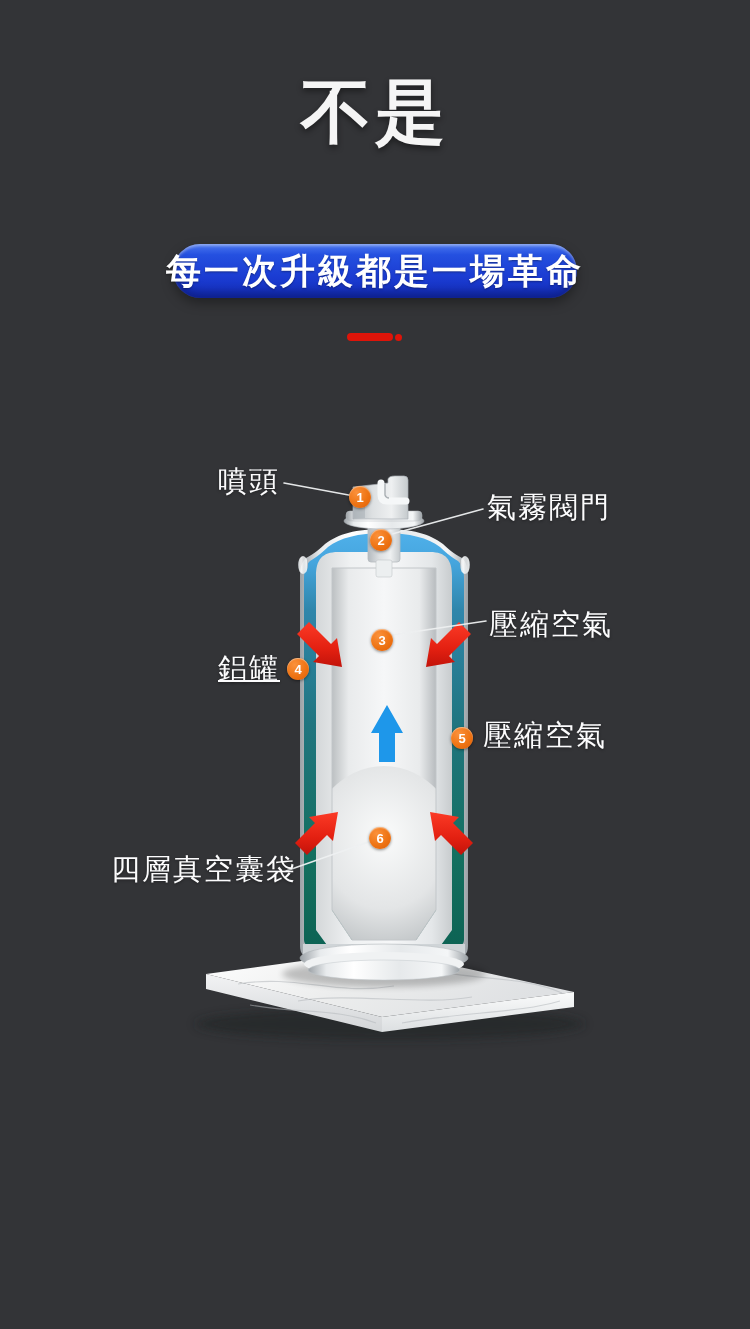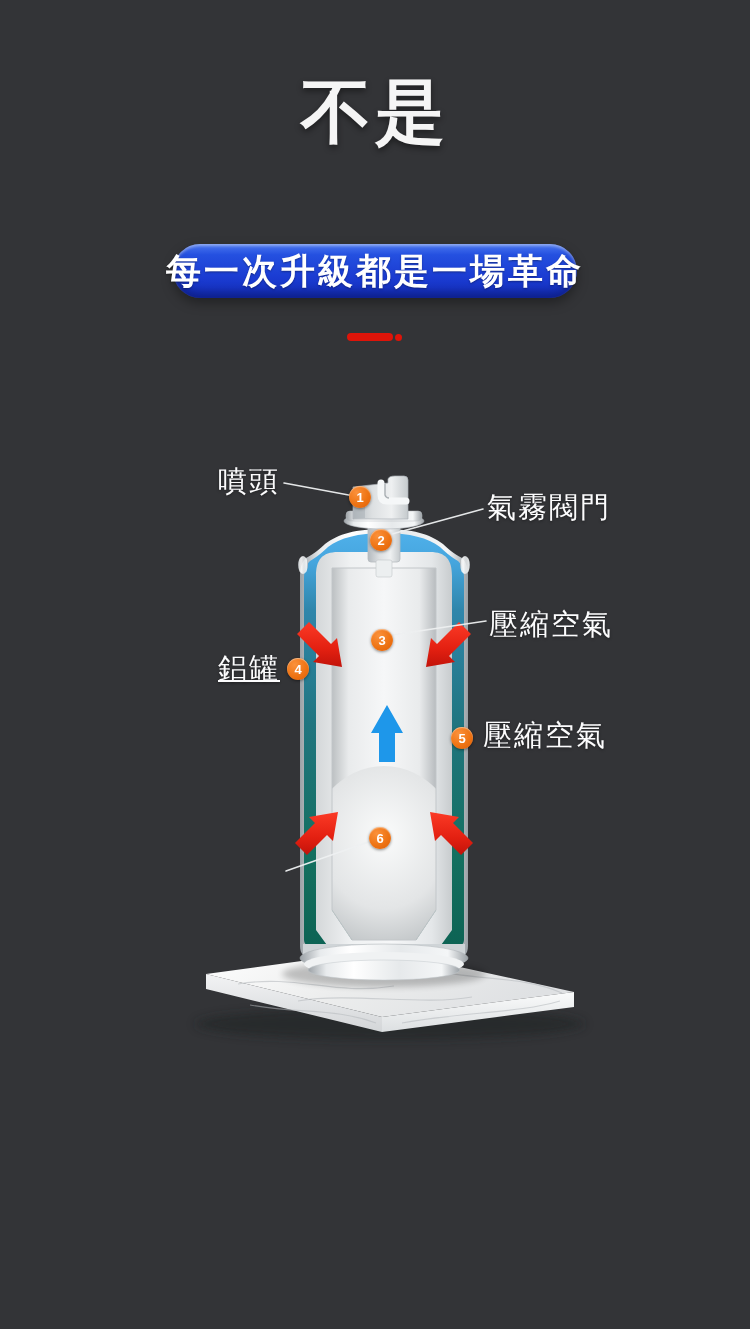--- a/index.html
+++ b/index.html
@@ -227,20 +227,21 @@
       <path d="M392,635 L486,621"></path>
       <path d="M286,871 L374,840"></path>
     </g>
   </svg>
 
   <div class="callout-label" style="left:218px;top:466px;text-align:right;">噴頭</div>
   <div class="callout-label" style="left:487px;top:492px;font-family:Liberation Serif, serif;">氣霧閥門</div>
   <div class="callout-label" style="left:489px;top:609px;">壓縮空氣</div>
   <div class="callout-label" style="left:218px;top:653px;text-decoration:underline;">鋁罐</div>
   <div class="callout-label" style="left:483px;top:720px;">壓縮空氣</div>
+  <div class="callout-label" style="left:111px;top:854px;">四層真空囊袋</div>
 
   <div class="badge" style="left:360px;top:497px;">1</div>
   <div class="badge" style="left:381px;top:540px;">2</div>
   <div class="badge" style="left:382px;top:640px;">3</div>
   <div class="badge" style="left:298px;top:669px;">4</div>
   <div class="badge" style="left:462px;top:738px;">5</div>
   <div class="badge" style="left:380px;top:838px;">6</div>
 
 </div>
 

